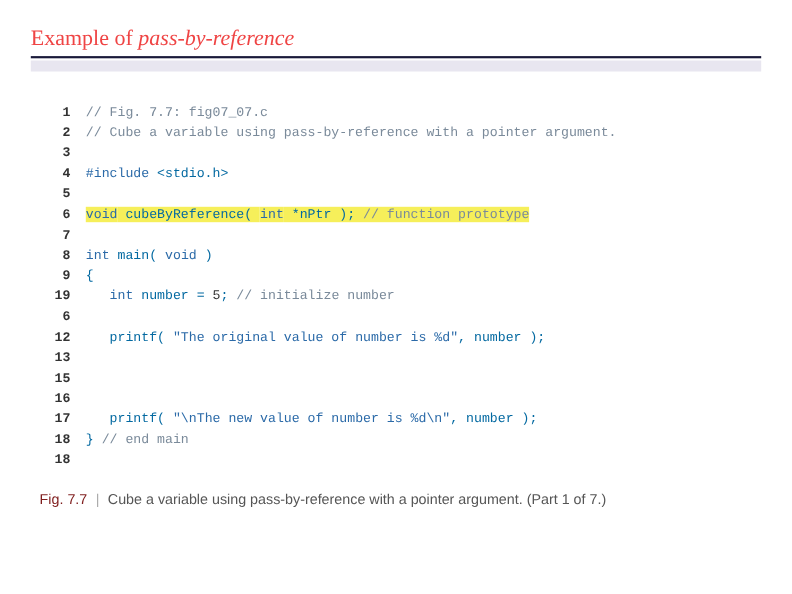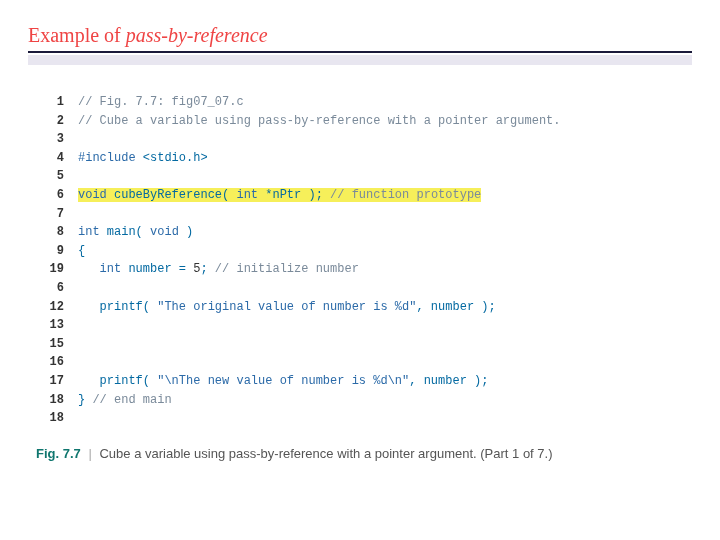--- a/index.html
+++ b/index.html
@@ -67,22 +67,22 @@
   }
   .caption {
     font-family: Arial, Helvetica, sans-serif;
     font-size: 13px;
     color: #555;
     margin-top: 16px;
     margin-left: 8px;
     line-height: 1.5;
   }
   .caption .figlabel {
-    color: #0f766e;
-    font-weight: bold;
+    color: #7f1d1d;
+    font-weight: normal;
   }
   .caption .bar {
     color: #aaa;
     margin: 0 4px;
   }
 </style>
 </head>
 <body>
 
 <div class="slide">

